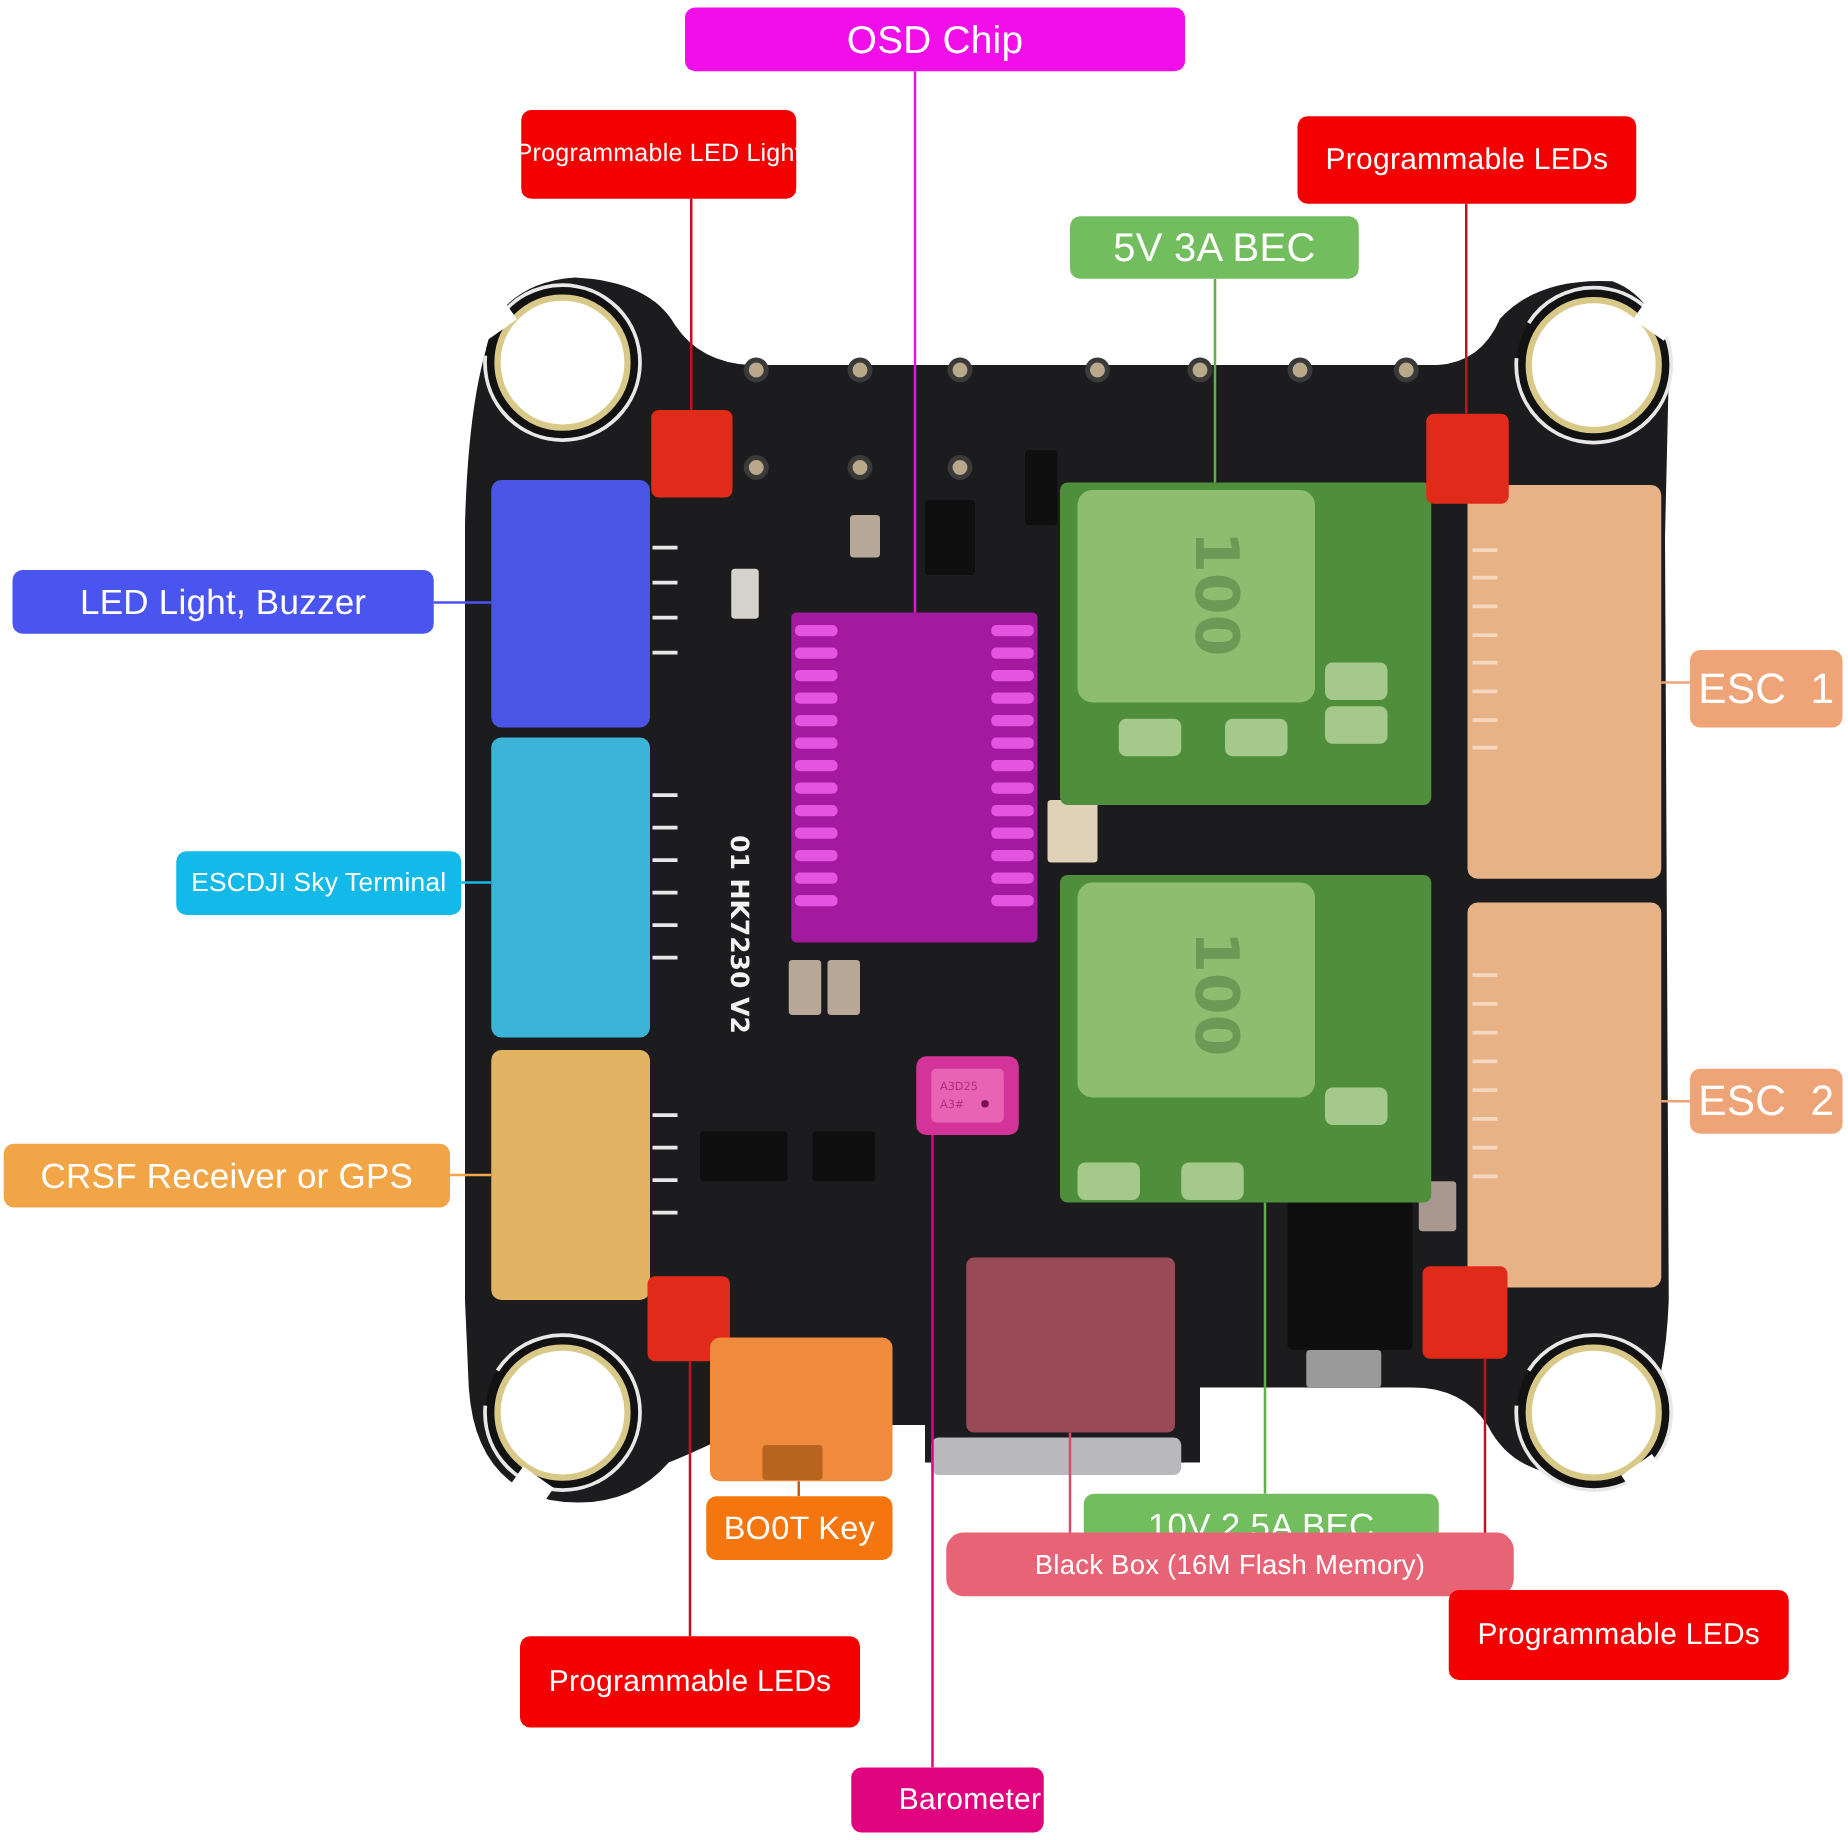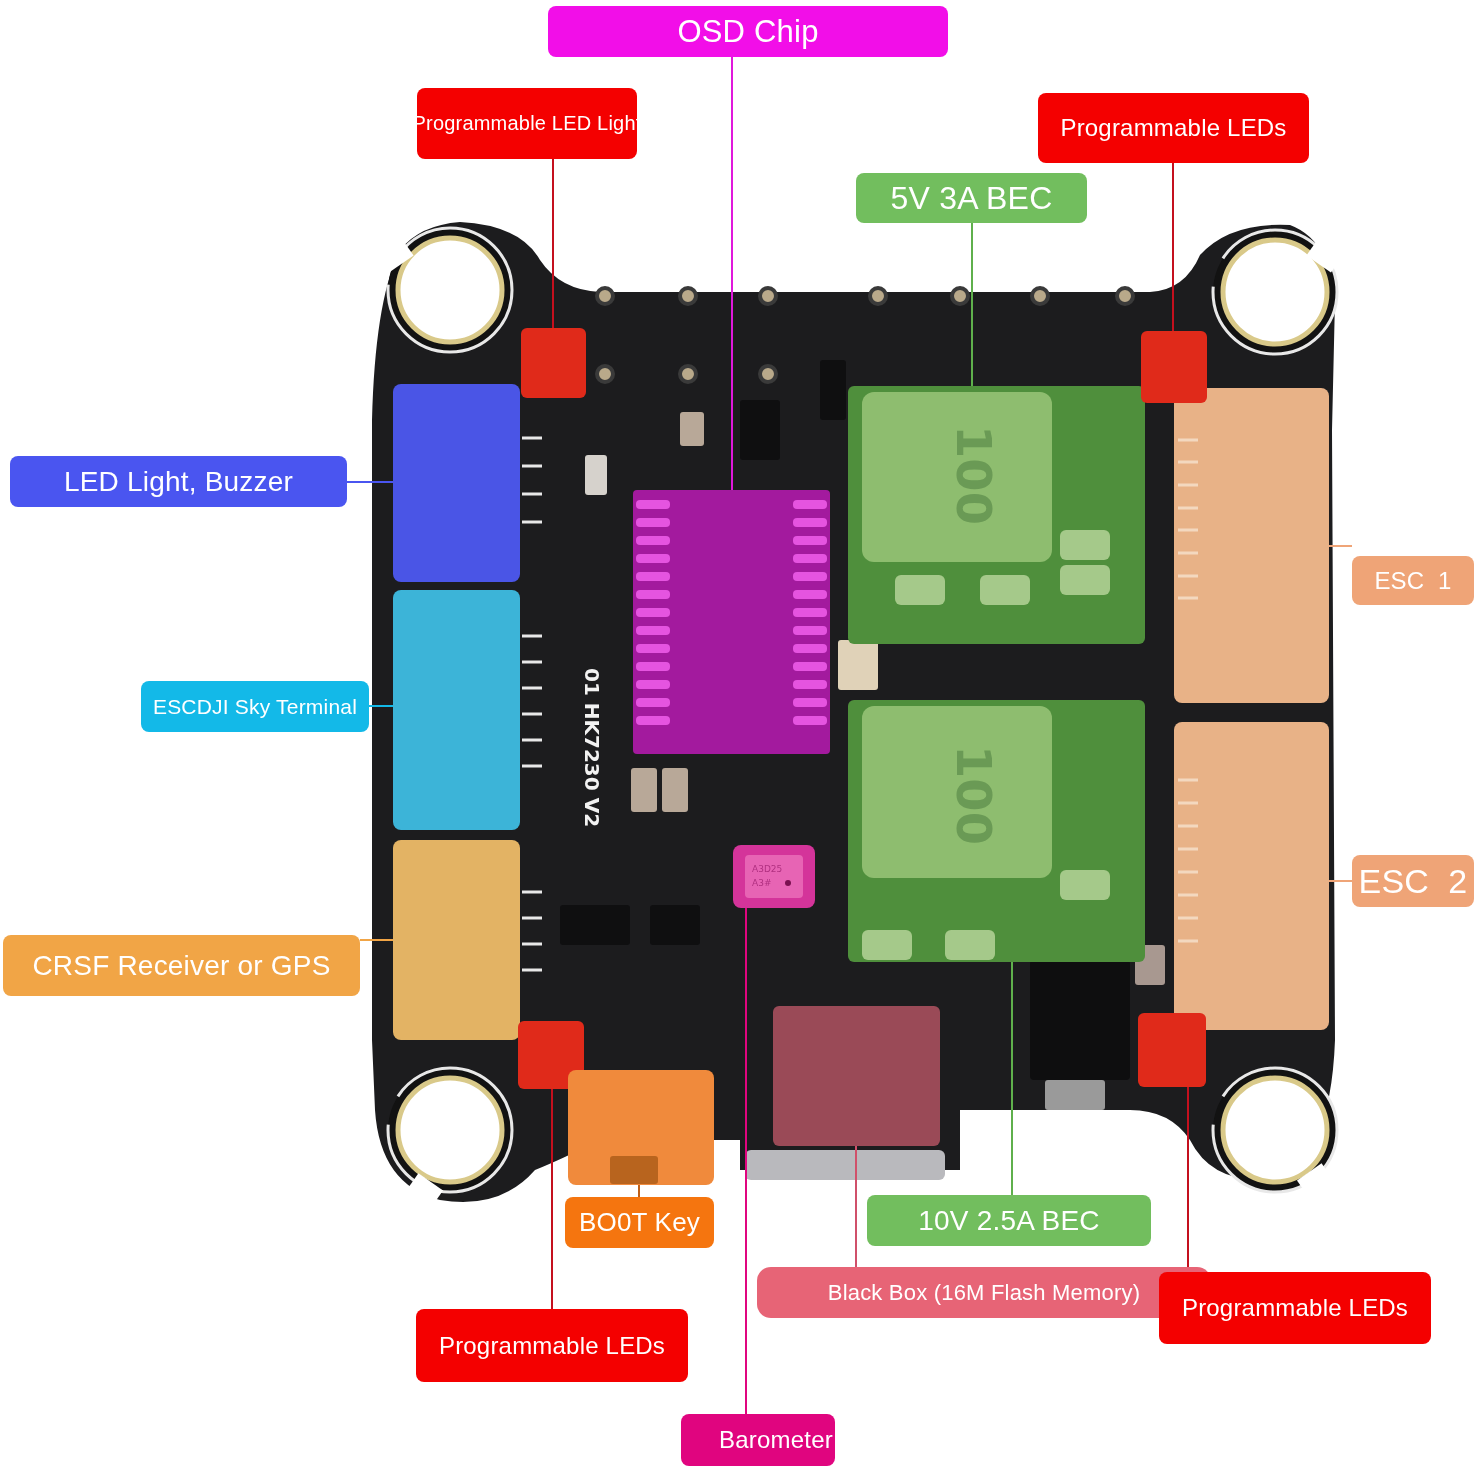--- a/index.html
+++ b/index.html
@@ -12,26 +12,26 @@
     display: flex; align-items: center; justify-content: center;
     white-space: nowrap; box-sizing: border-box; letter-spacing: 0.2px;
     font-family: Liberation Sans, sans-serif;
   }
   .lbl-osd      { left: 548px; top: 6px;   width: 400px; height: 51px; font-size: 31px; }
   .lbl-pled-tl  { left: 417px; top: 88px;  width: 220px; height: 71px; font-size: 20px; }
   .lbl-pled-tr  { left: 1038px; top: 93px; width: 271px; height: 70px; font-size: 24px; }
   .lbl-bec5     { left: 856px; top: 173px; width: 231px; height: 50px; font-size: 32px; }
   .lbl-ledbuz   { left: 10px;  top: 456px; width: 337px; height: 51px; font-size: 28px; }
   .lbl-dji      { left: 141px; top: 681px; width: 228px; height: 51px; font-size: 21px; }
-  .lbl-crsf     { left: 3px;   top: 915px; width: 357px; height: 61px; font-size: 28px; margin-top: 20px; }
-  .lbl-esc1     { left: 1352px; top: 520px; width: 122px; height: 49px; font-size: 24px; margin-top: 36px; }
+  .lbl-crsf     { left: 3px;   top: 915px; width: 357px; height: 51px; font-size: 28px; }
+  .lbl-esc1     { left: 1352px; top: 520px; width: 122px; height: 62px; font-size: 34px; }
   .lbl-esc2     { left: 1352px; top: 855px; width: 122px; height: 52px; font-size: 34px; }
   .lbl-boot     { left: 565px; top: 1197px; width: 149px; height: 51px; font-size: 26px; }
   .lbl-bec10    { left: 867px; top: 1195px; width: 284px; height: 51px; font-size: 28px; }
-  .lbl-blackbox { left: 757px; top: 1267px; width: 454px; height: 51px; font-size: 22px; border-radius: 14px; }
+  .lbl-blackbox { left: 757px; top: 1226px; width: 454px; height: 51px; font-size: 22px; border-radius: 14px; }
   .lbl-pled-bl  { left: 416px; top: 1309px; width: 272px; height: 73px; font-size: 24px; }
   .lbl-pled-br  { left: 1159px; top: 1272px; width: 272px; height: 72px; font-size: 24px; }
   .lbl-baro     { left: 681px; top: 1414px; width: 154px; height: 52px; font-size: 24px; padding-left: 36px; }
 </style>
 </head>
 <body>
 
 <div class="stage">
 
 <svg class="board" width="1478" height="1472" viewBox="0 0 1478 1472">

